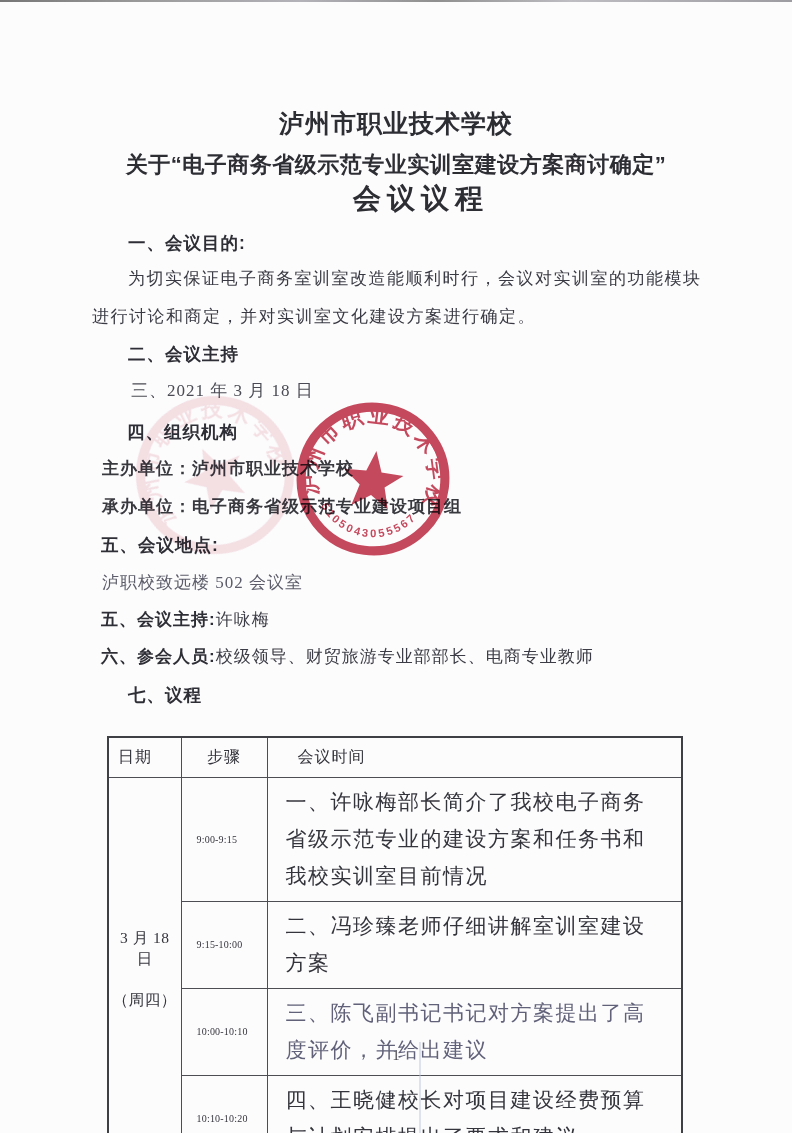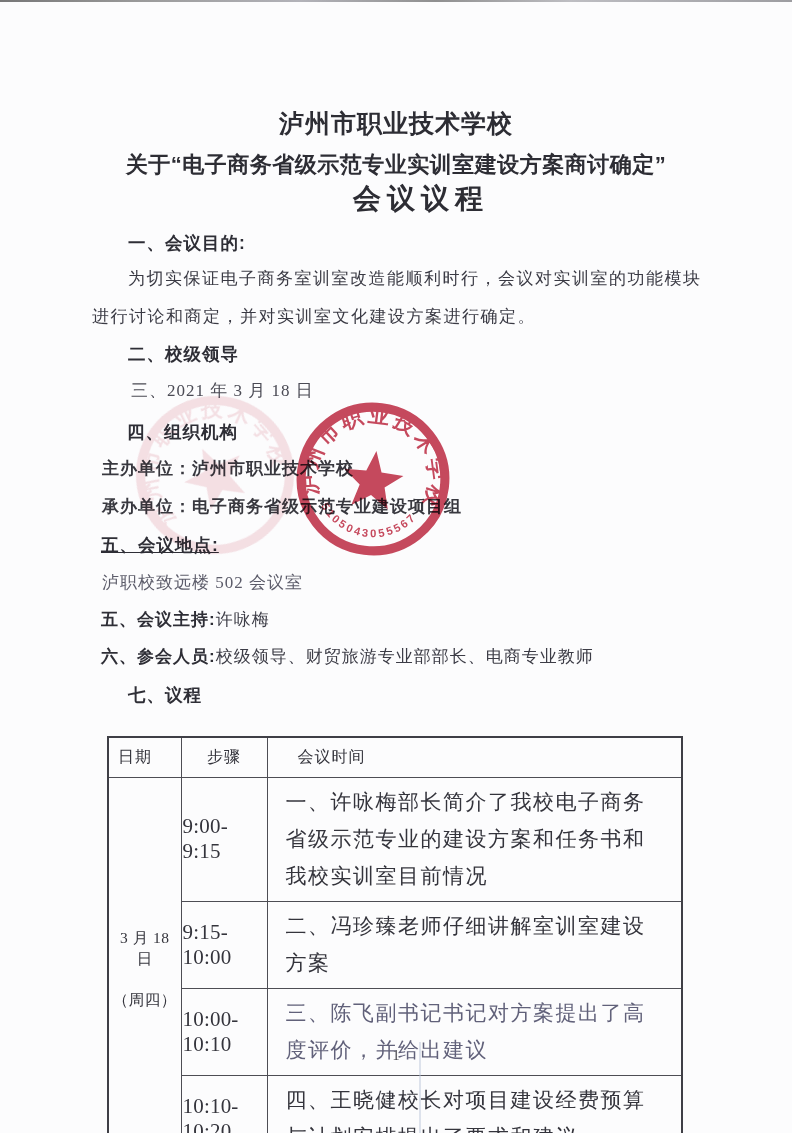--- a/index.html
+++ b/index.html
@@ -49,21 +49,21 @@
   }
   table.agenda{border:2px solid #3f3f46;margin-top:36px;}
   td.th{font-size:16px;letter-spacing:1px;}
   td.th-date{padding-left:9px;}
   td.th-step{text-align:center;}
   td.th-work{padding-left:30px;}
   td.datecell{
     text-align:center;font-size:15.5px;letter-spacing:.5px;color:#303038;
   }
   td.datecell .dl1{margin-bottom:20px;}
-  td.timecell{padding-left:1px;font-size:21px;letter-spacing:.2px;color:#2f2f37;}
+  td.timecell{padding-left:15px;font-size:10px;letter-spacing:.2px;color:#2f2f37;}
   td.itemcell{
     padding:6px 31px 6px 18px;font-size:21px;letter-spacing:1.5px;line-height:37px;
     color:#34343c;
   }
   td.itemcell.muted{color:#61617a;}
   .pagenum{
     position:absolute;left:0;top:1048px;width:100%;text-align:center;
     font-size:14px;color:#3c3c44;
   }
   .stamp{
@@ -83,28 +83,28 @@
 
 <div class="scan-edge-top"></div>
 
 <div class="t1">泸州市职业技术学校</div>
 <div class="t2">关于“电子商务省级示范专业实训室建设方案商讨确定”</div>
 <div class="t3">会议议程</div>
 
 <div class="h" style="left:128px;top:231px;">一、会议目的:</div>
 <div class="para">为切实保证电子商务室训室改造能顺利时行，会议对实训室的功能模块进行讨论和商定，并对实训室文化建设方案进行确定。</div>
 
-<div class="h" style="left:128px;top:342px;">二、校级领导</div>
+<div class="h" style="left:128px;top:342px;">二、会议主持</div>
 <div class="b" style="left:131px;top:379px;color:#4a4a54;">三、2021 年 3 月 18 日</div>
 
 <div class="h" style="left:127px;top:420px;">四、组织机构</div>
 <div class="b semi" style="left:102px;top:457px;">主办单位：泸州市职业技术学校</div>
 <div class="b semi" style="left:102px;top:495px;">承办单位：电子商务省级示范专业建设项目组</div>
 
-<div class="h" style="left:101px;top:533px;text-decoration:underline;">五、会议地点:</div>
+<div class="h" style="left:101px;top:533px;">五、会议地点:</div>
 <div class="b muted-line" style="left:102px;top:571px;">泸职校致远楼 502 会议室</div>
 
 <div class="b" style="left:101px;top:608px;">
   <span class="inline-label">五、会议主持:</span><span class="inline-value">许咏梅</span>
 </div>
 
 <div class="b" style="left:101px;top:645px;">
   <span class="inline-label">六、参会人员:</span><span class="inline-value muted-line">校级领导、财贸旅游专业部部长、电商专业教师</span>
 </div>
 

